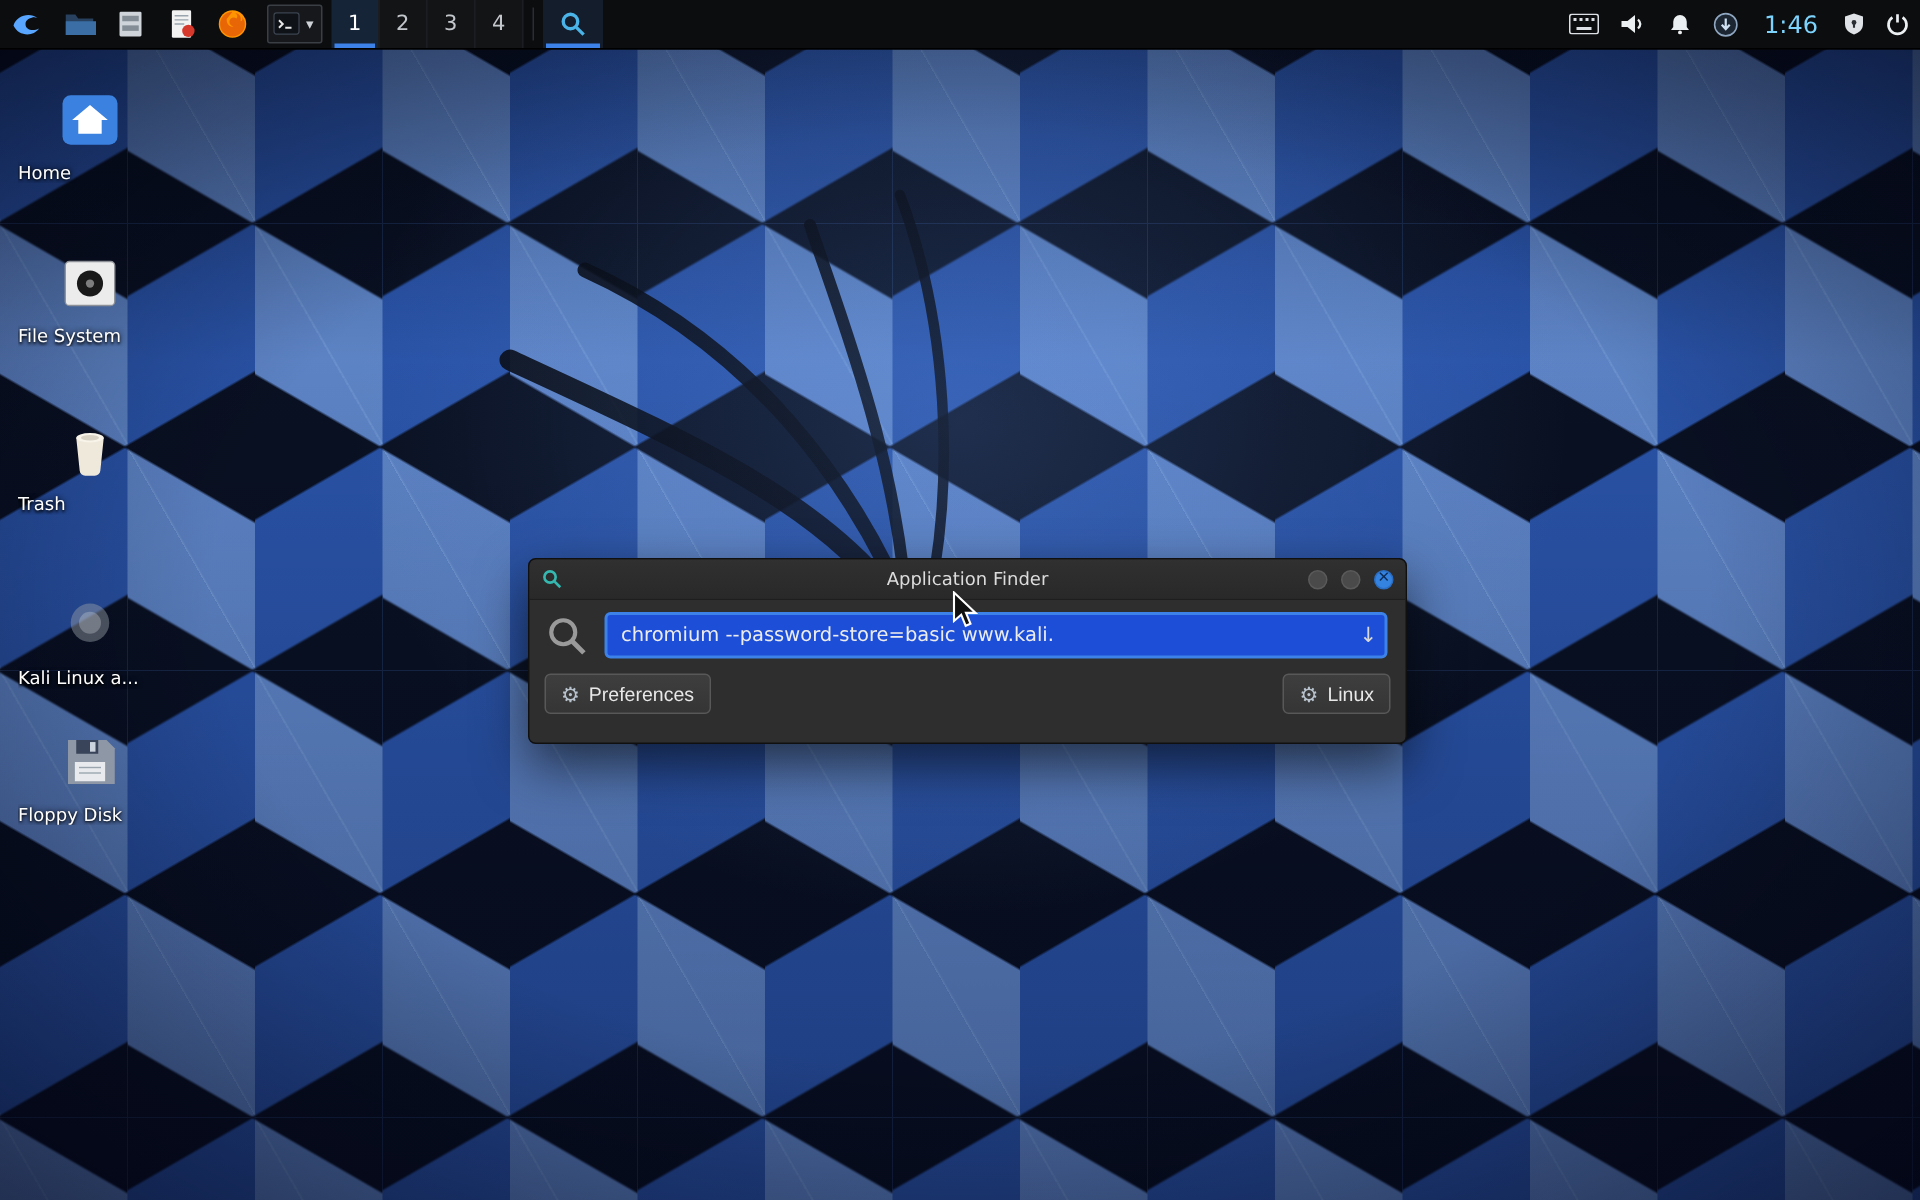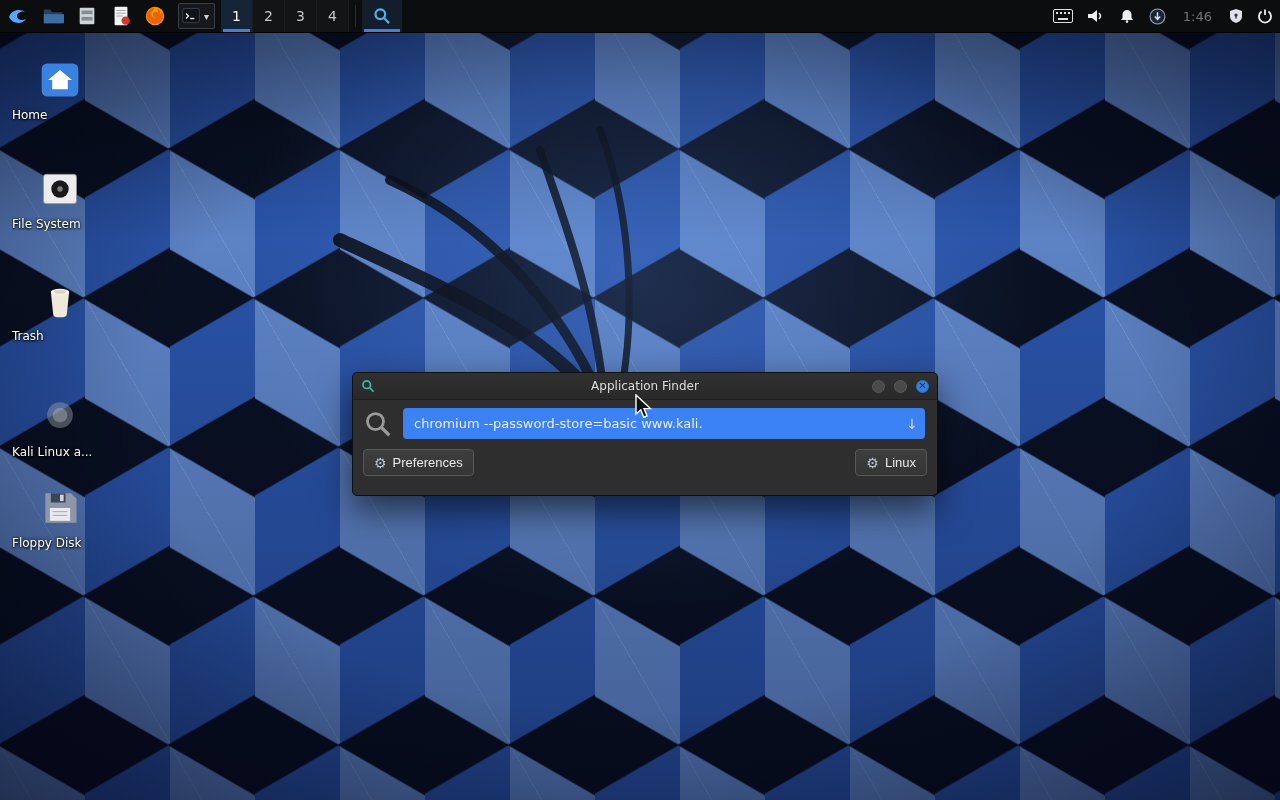--- a/index.html
+++ b/index.html
@@ -44,21 +44,21 @@
   .term-combo .chev { color:#cfd3d8; font-size:10px; padding:0 3px; }
   .ws { width:32px; display:flex; align-items:center; justify-content:center;
     color:#c3c7cc; font-size:14px; background:rgba(255,255,255,.03); border-right:1px solid #1b1d20; position:relative; }
   .ws.active { background:rgba(64,128,220,.20); color:#fff; }
   .ws.active::after, .task.active::after {
     content:""; position:absolute; left:2px; right:2px; bottom:0; height:3px; background:#3c82e8; }
   .psep { width:1px; background:#2a2d31; margin:5px 6px; }
   .task { width:40px; display:flex; align-items:center; justify-content:center; position:relative;
     background:rgba(64,128,220,.14); }
   .tray { display:flex; align-items:center; padding:0 7px; }
-  .clock { color:#737373; font-size:13px; padding:0 10px; display:flex; align-items:center; }
+  .clock { color:#7dd3fc; font-size:16px; padding:0 10px; display:flex; align-items:center; }
 
   
   .dicon { position:absolute; left:12px; width:96px; text-align:left; cursor:default; }
   .dicon .glyph { display:flex; justify-content:center; }
   .dicon .lbl { margin-top:6px; color:#fff; font-size:12px;
     text-shadow:0 1px 2px #000, 0 0 4px rgba(0,0,0,.9); white-space:nowrap; overflow:hidden; }
 
   
   .finder {
     position:absolute; left:352px; top:372px; width:586px; height:124px; z-index:60;
@@ -73,21 +73,21 @@
     font-weight:normal; color:#dcdcdc; pointer-events:none; }
   .tb-icon { z-index:1; display:flex; }
   .controls { margin-left:auto; display:flex; gap:9px; z-index:1; align-items:center; }
   .cbtn { width:13px; height:13px; border-radius:50%; background:#4a4a4a; border:1px solid #5a5a5a; }
   .cbtn.close { background:#3583e0; border-color:#2a6ec4; color:#0b2b55; font-size:10px; font-weight:bold;
     display:flex; align-items:center; justify-content:center; line-height:1; }
   .frow { display:flex; align-items:center; padding:8px 12px 4px 10px; }
   .big-mag { margin-right:10px; display:flex; }
   .inwrap { position:relative; flex:1; }
   .finder input {
-    width:100%; height:31px; background:#3b82f6; border:2px solid #3c82e8; border-radius:4px;
+    width:100%; height:31px; background:#1d4ed8; border:2px solid #3c82e8; border-radius:4px;
     color:#ececec; font-size:13px; padding:0 26px 0 9px; outline:none;
     font-family:"DejaVu Sans","Liberation Sans",sans-serif; }
   .combo-arrow { position:absolute; right:7px; top:50%; transform:translateY(-50%);
     color:#d8d8d8; font-size:14px; }
   .ffoot { display:flex; align-items:center; justify-content:space-between; padding:6px 10px 10px; }
   .fbtn { display:flex; align-items:center; gap:6px; height:27px; padding:0 10px;
     background:linear-gradient(#3e3e3e,#353535); border:1px solid #585858; border-radius:4px;
     color:#e8e8e8; font-size:13px; }
   .fbtn .g { font-size:14px; color:#b9c3ce; line-height:1; }
 

